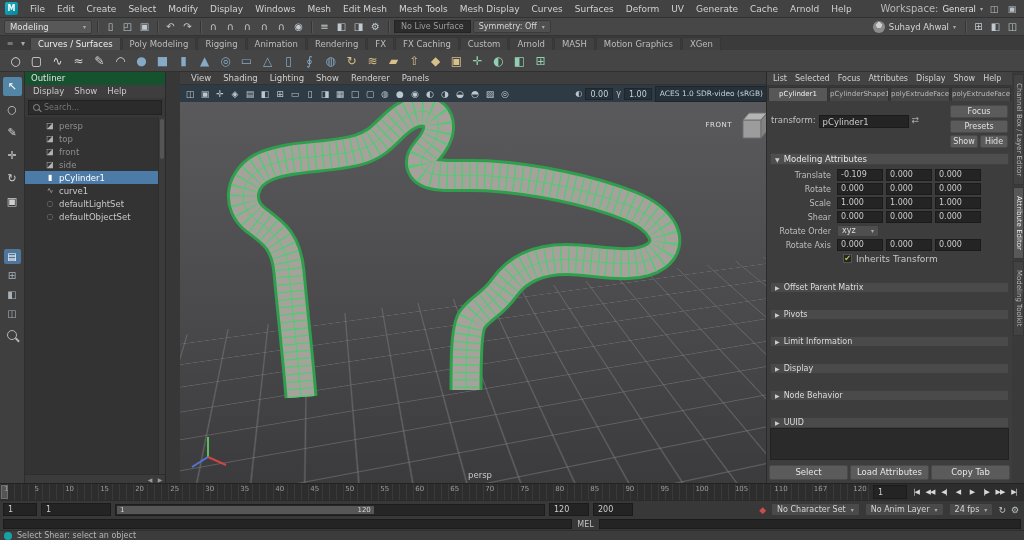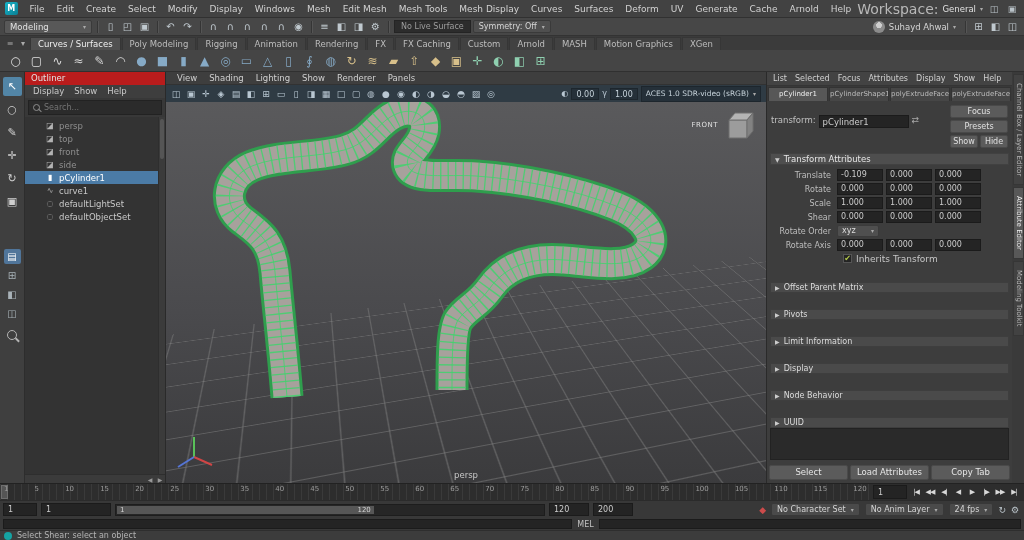--- a/index.html
+++ b/index.html
@@ -5,21 +5,21 @@
   *{margin:0;padding:0;box-sizing:border-box;font-family:"DejaVu Sans",sans-serif;}
   html,body{width:1024px;height:540px;overflow:hidden;background:#2a2a2a;}
   #app{position:relative;width:1024px;height:540px;font-size:9px;color:#c6c6c6;background:#373737;}
   .row{position:absolute;left:0;width:1024px;}
 
   
   #menubar{top:0;height:18px;background:#424242;border-bottom:1px solid #313131;display:flex;align-items:center;}
   .maya-logo{width:13px;height:13px;margin:0 6px 0 5px;border-radius:2px;background:linear-gradient(135deg,#17b4c9,#0b7f93);color:#fff;font-size:8px;font-weight:bold;text-align:center;line-height:13px;}
   .menu-item{padding:12px 6px;font-size:9px;color:#d2d2d2;line-height:18px;cursor:default;white-space:nowrap;}
   .mb-right{margin-left:auto;display:flex;align-items:center;gap:4px;padding-right:5px;}
-  .mb-right .lb{color:#b8b8b8;font-size:14px;}
+  .mb-right .lb{color:#b8b8b8;font-size:10px;}
   .mb-right .val{color:#e0e0e0;font-size:8.5px;}
   .chev{font-size:6px;color:#aaa;}
   .mb-ico{width:14px;height:14px;font-size:9px;color:#b9c2c8;display:flex;align-items:center;justify-content:center;}
 
   
   #toolbar{top:18px;height:18px;background:#474747;border-bottom:1px solid #333;display:flex;align-items:center;padding:0 4px;gap:2px;}
   .menuset{height:14px;width:88px;background:#585858;border:1px solid #3a3a3a;border-radius:2px;font-size:8.5px;color:#e2e2e2;display:flex;align-items:center;justify-content:space-between;padding:0 5px;}
   .tb-sep{width:1px;height:12px;background:#353535;box-shadow:1px 0 0 #555;margin:0 3px;}
   .tb-ico{width:15px;height:15px;font-size:10px;color:#c0c9cf;display:flex;align-items:center;justify-content:center;}
   .tb-field{height:13px;background:#2c2c2c;border:1px solid #242424;color:#9d9d9d;font-size:8px;display:flex;align-items:center;padding:0 6px;white-space:nowrap;}
@@ -42,40 +42,40 @@
   .tool{width:19px;height:19px;border-radius:2px;display:flex;align-items:center;justify-content:center;font-size:11px;color:#cfcfcf;}
   .tool.active{background:#5285a6;color:#fff;}
   .tool-gap{height:30px;}
   .layout-ico{width:17px;height:15px;font-size:10px;color:#a8b2b8;display:flex;align-items:center;justify-content:center;}
   .layout-ico.active{background:#50759a;border-radius:2px;color:#fff;}
   .mag{position:relative;width:10px;height:10px;border:1.5px solid #b5b5b5;border-radius:50%;margin-top:5px;}
   .mag::after{content:"";position:absolute;width:5px;height:1.5px;background:#b5b5b5;transform:rotate(45deg);right:-4px;bottom:-1px;}
 
   
   #outliner{position:absolute;left:25px;top:0;width:141px;height:100%;background:#383838;border-right:1px solid #2a2a2a;display:flex;flex-direction:column;}
-  .ol-title{height:13px;background:#b91c1c;font-size:8.5px;color:#e2e2e2;line-height:13px;padding-left:6px;}
+  .ol-title{height:13px;background:#14532d;font-size:8.5px;color:#e2e2e2;line-height:13px;padding-left:6px;}
   .ol-menus{height:13px;background:#3e3e3e;display:flex;padding-left:3px;}
   .ol-menu{font-size:8.5px;color:#c8c8c8;padding:0 5px;line-height:13px;}
   .ol-search{height:15px;margin:2px 3px;background:#2b2b2b;border:1px solid #222;display:flex;align-items:center;gap:4px;padding:0 4px;}
   .mag-s{position:relative;width:7px;height:7px;border:1px solid #8d8d8d;border-radius:50%;flex:none;}
   .mag-s::after{content:"";position:absolute;width:4px;height:1px;background:#8d8d8d;transform:rotate(45deg);right:-3px;bottom:-1px;}
   .ol-search input{flex:1;min-width:0;background:transparent;border:none;outline:none;color:#bbb;font-size:8px;}
   .ol-tree{flex:1;background:#333333;position:relative;padding-top:2px;overflow:hidden;}
   .ol-row{height:13px;display:flex;align-items:center;gap:4px;padding-left:20px;font-size:8.5px;color:#c8c8c8;white-space:nowrap;}
   .ol-row.dim{color:#8f8f8f;}
   .ol-row.selected{background:#4b7ba6;color:#ffffff;}
   .ol-ico{width:10px;font-size:8px;color:#b3b3b3;text-align:center;flex:none;}
   .ol-row.selected .ol-ico{color:#fff;}
   .ol-vscroll{position:absolute;right:0;top:0;bottom:0;width:7px;background:#3b3b3b;border-left:1px solid #2e2e2e;}
   .ol-vscroll .thumb{margin:2px 1px;height:40px;background:#555;border-radius:2px;}
   .ol-hscroll{height:9px;background:#3b3b3b;border-top:1px solid #2e2e2e;display:flex;justify-content:flex-end;align-items:center;}
   .ol-arr{width:10px;font-size:6px;color:#999;text-align:center;}
 
   
-  #viewport{position:absolute;left:166px;top:0;width:600px;height:100%;display:flex;flex-direction:column;}
+  #viewport{position:absolute;left:180px;top:0;width:600px;height:100%;display:flex;flex-direction:column;}
   .vp-menus{height:13px;background:#3e3e3e;display:flex;padding-left:5px;border-bottom:1px solid #323232;}
   .vp-menu{font-size:8.5px;color:#d0d0d0;padding:0 6px;line-height:12px;}
   .vp-toolbar{height:17px;background:#2f3b44;display:flex;align-items:center;padding:0 3px;gap:1px;}
   .vp-ico{width:14px;height:14px;font-size:9px;color:#b9c7d2;display:flex;align-items:center;justify-content:center;}
   .vp-right{margin-left:auto;display:flex;align-items:center;gap:3px;padding-right:2px;}
   .vp-sym{font-size:8px;color:#b9c7d2;}
   .vp-num{height:12px;background:#253039;border:1px solid #1d262d;color:#c6d2da;font-size:8px;line-height:11px;padding:0 4px;}
   .vp-acs{height:16px;background:#253039;border:1px solid #1d262d;color:#c6d2da;font-size:7.5px;line-height:11px;padding:0 4px;display:flex;align-items:center;gap:4px;white-space:nowrap;}
   .vp-canvas{flex:1;position:relative;overflow:hidden;background:linear-gradient(#5a5a5c 0%,#4a4a4d 55%,#3b3b3d 100%);}
   .grid3d{position:absolute;left:-340px;top:185px;width:1400px;height:900px;background-image:repeating-linear-gradient(0deg,rgba(130,130,130,.5) 0 1px,transparent 1px 34px),repeating-linear-gradient(90deg,rgba(130,130,130,.5) 0 1px,transparent 1px 34px);transform:perspective(700px) rotateX(62deg) rotateZ(-16deg);transform-origin:50% 0;}
@@ -447,21 +447,21 @@
             <div class="ae-btn">Focus</div>
             <div class="ae-btn">Presets</div>
             <div class="ae-showhide">
               <div class="ae-btn">Show</div>
               <div class="ae-btn">Hide</div>
             </div>
           </div>
         </div>
         <div class="ae-sec">
           <span class="tri">▼</span>
-          <span>Transform Attributes</span>
+          <span>Modeling Attributes</span>
         </div>
         <div class="ta-body">
           <div class="ta-row">
               <div class="ta-label">Translate</div>
               <div class="ta-vals">
                 <div class="ta-field">-0.109</div>
                 <div class="ta-field">0.000</div>
                 <div class="ta-field">0.000</div>
               </div>
             </div>
@@ -570,21 +570,21 @@
           <span class="tick">65</span>
           <span class="tick">70</span>
           <span class="tick">75</span>
           <span class="tick">80</span>
           <span class="tick">85</span>
           <span class="tick">90</span>
           <span class="tick">95</span>
           <span class="tick">100</span>
           <span class="tick">105</span>
           <span class="tick">110</span>
-          <span class="tick">115</span>
+          <span class="tick">167</span>
           <span class="tick">120</span>
       </div>
     </div>
     <div class="cur-frame">1</div>
     <div class="transport">
       <span class="tp-btn">|◀</span>
         <span class="tp-btn">◀◀</span>
         <span class="tp-btn">◀|</span>
         <span class="tp-btn">◀</span>
         <span class="tp-btn">▶</span>

